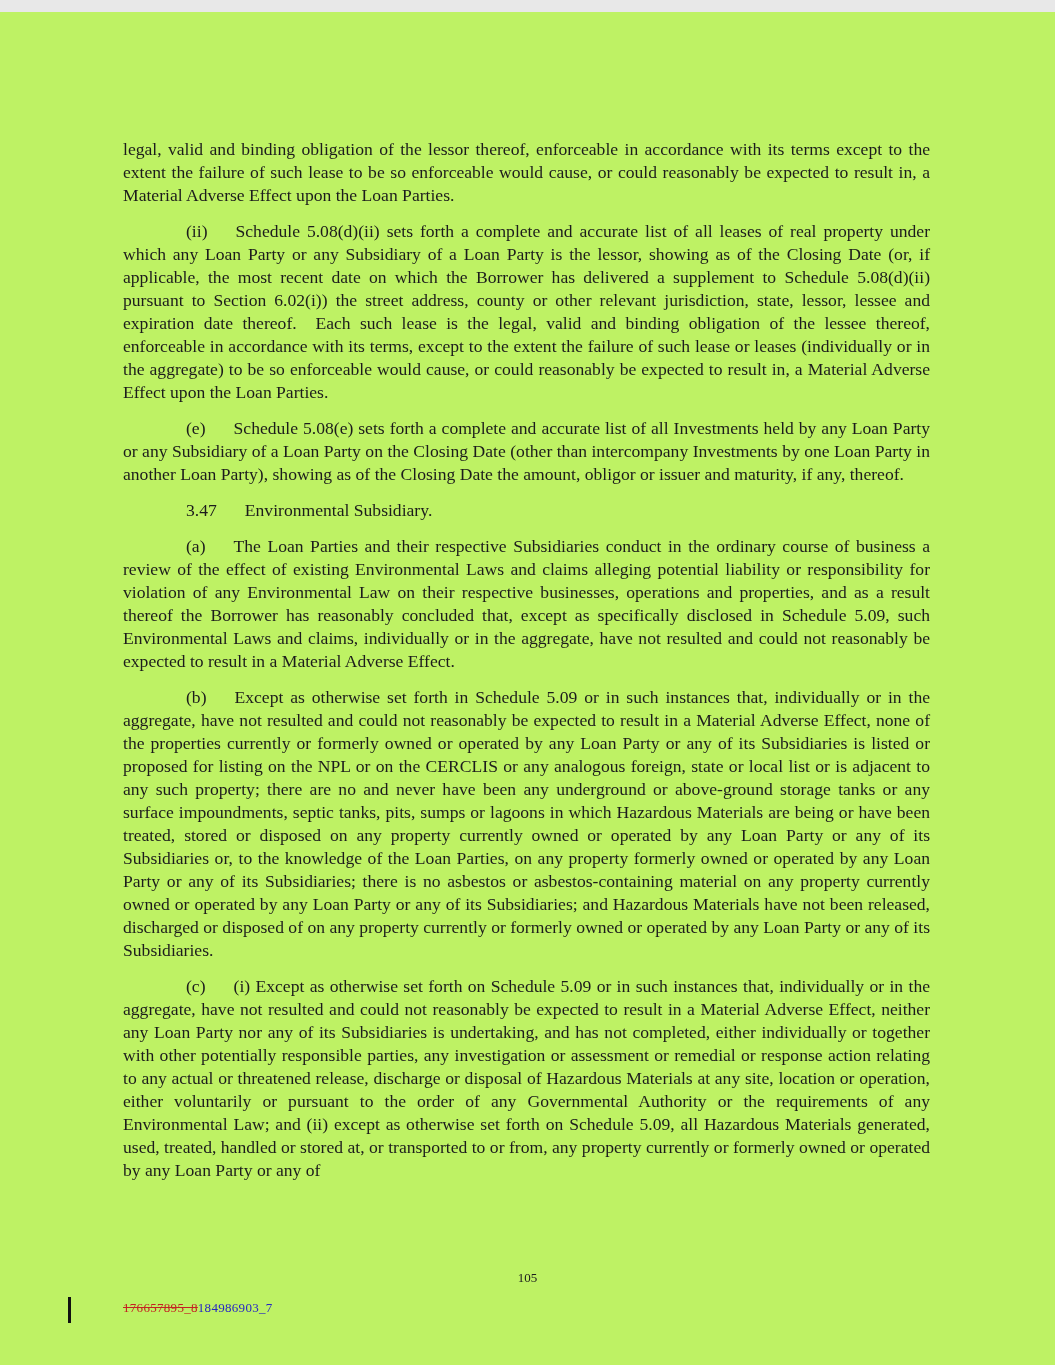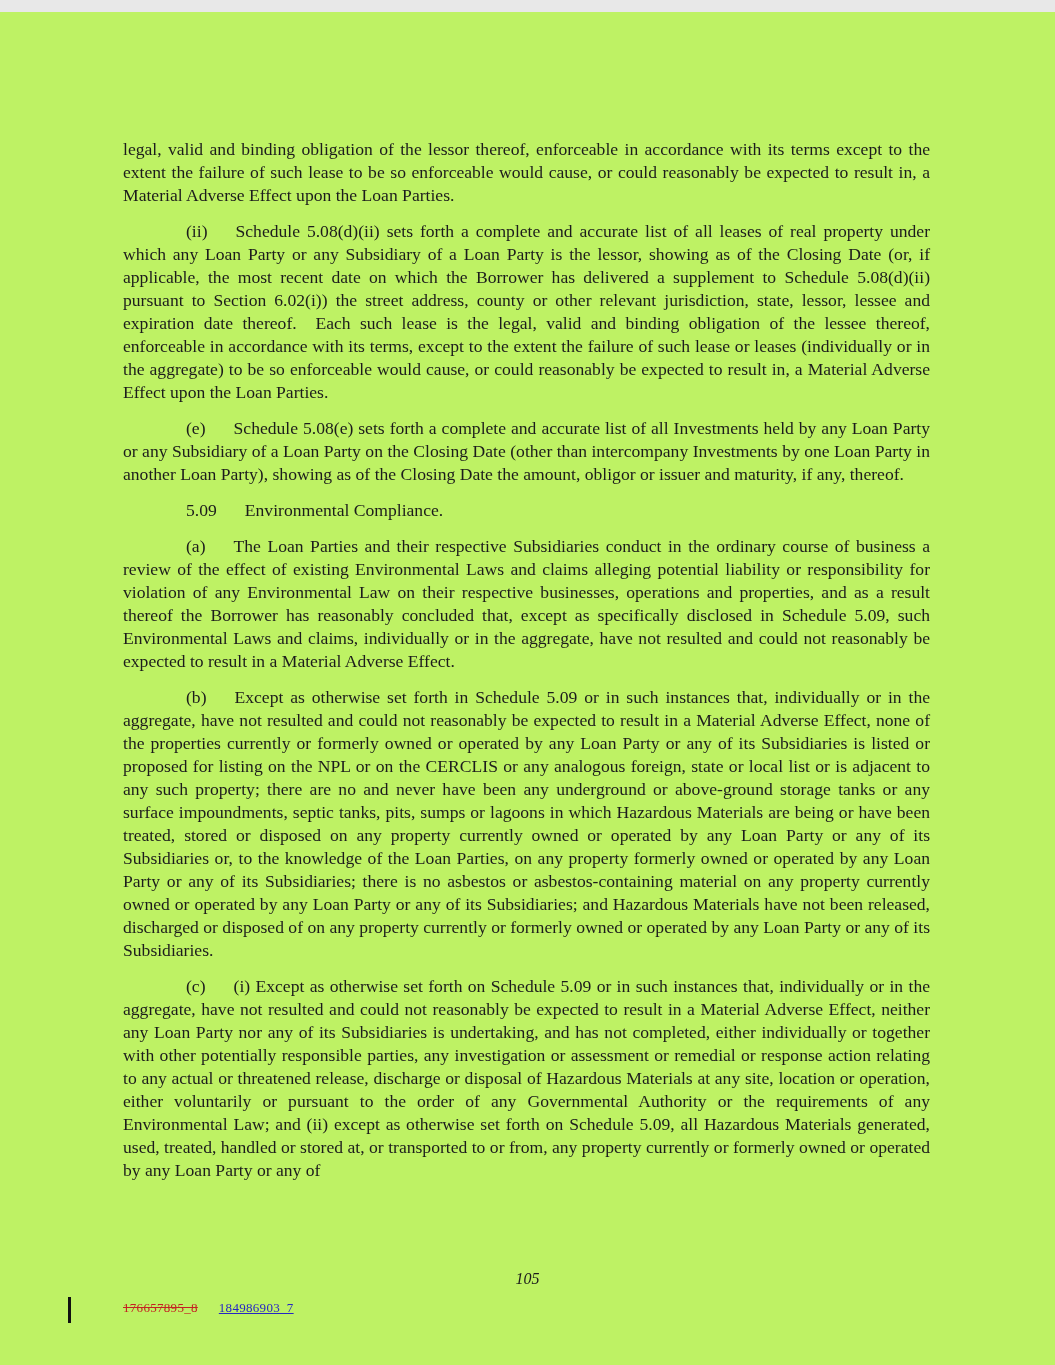--- a/index.html
+++ b/index.html
@@ -24,60 +24,57 @@
   .doc-body p + p { margin-top:13px; }
   .indented { margin-left:63px; }
   .fli { text-indent:63px; }
   .heading { text-align:left; }
   .u { text-underline-offset:2px; }
   .tab { display:inline-block; width:28px; }
   .pagenum {
     position:absolute;
     left:0; right:0; top:1258px;
     text-align:center;
-    font-size:16px;
+    font-size:13px;
     color:#1c1c1c;
-    font-style:italic;
   }
   .footer-note {
     position:absolute;
     left:123px; top:1288px;
     font-size:13px;
     line-height:16px;
     letter-spacing:0.3px;
     white-space:nowrap;
   }
   .footer-note .del {
     color:var(--del,#c42222);
     text-decoration:line-through;
     font-family:Liberation Serif, serif;
   }
   .footer-note .ins {
     color:var(--ins,#2626c4);
-    text-decoration:underline;
-    padding-left:21px;
   }
   .changebar {
     position:absolute;
     left:-55px; top:-3px;
     width:2.5px; height:26px;
     background:#111;
   }
 </style>
 </head>
 <body>
 
 <div class="page">
 
   <main class="doc-body">
     <div>
         <p class="indented"><span>legal, valid and binding obligation of the lessor thereof, enforceable in accordance with its terms except to the extent the failure of such lease to be so enforceable would cause, or could reasonably be expected to result in, a Material Adverse Effect upon the Loan Parties.</span></p>
         <p class="indented fli"><span>(ii)</span><span class="tab"></span><span class="u">Schedule 5.08(d)(ii)</span><span> sets forth a complete and accurate list of all leases of real property under which any Loan Party or any Subsidiary of a Loan Party is the lessor, showing as of the Closing Date (or, if applicable, the most recent date on which the Borrower has delivered a supplement to </span><span class="u">Schedule 5.08(d)(ii)</span><span> pursuant to </span><span class="u">Section 6.02(i)</span><span>) the street address, county or other relevant jurisdiction, state, lessor, lessee and expiration date thereof.&nbsp; Each such lease is the legal, valid and binding obligation of the lessee thereof, enforceable in accordance with its terms, except to the extent the failure of such lease or leases (individually or in the aggregate) to be so enforceable would cause, or could reasonably be expected to result in, a Material Adverse Effect upon the Loan Parties.</span></p>
         <p class=" fli"><span>(e)</span><span class="tab"></span><span class="u">Schedule 5.08(e)</span><span> sets forth a complete and accurate list of all Investments held by any Loan Party or any Subsidiary of a Loan Party on the Closing Date (other than intercompany Investments by one Loan Party in another Loan Party), showing as of the Closing Date the amount, obligor or issuer and maturity, if any, thereof.</span></p>
-        <p class="heading fli"><span>5.09</span><span class="tab"></span><span class="u">Environmental Compliance</span><span>.</span></p>
+        <p class="heading fli"><span>3.47</span><span class="tab"></span><span class="u">Environmental Subsidiary</span><span>.</span></p>
         <p class=" fli"><span>(a)</span><span class="tab"></span><span>The Loan Parties and their respective Subsidiaries conduct in the ordinary course of business a review of the effect of existing Environmental Laws and claims alleging potential liability or responsibility for violation of any Environmental Law on their respective businesses, operations and properties, and as a result thereof the Borrower has reasonably concluded that, except as specifically disclosed in </span><span class="u">Schedule 5.09</span><span>, such Environmental Laws and claims, individually or in the aggregate, have not resulted and could not reasonably be expected to result in a Material Adverse Effect.</span></p>
         <p class=" fli"><span>(b)</span><span class="tab"></span><span>Except as otherwise set forth in </span><span class="u">Schedule 5.09</span><span> or in such instances that, individually or in the aggregate, have not resulted and could not reasonably be expected to result in a Material Adverse Effect, none of the properties currently or formerly owned or operated by any Loan Party or any of its Subsidiaries is listed or proposed for listing on the NPL or on the CERCLIS or any analogous foreign, state or local list or is adjacent to any such property; there are no and never have been any underground or above-ground storage tanks or any surface impoundments, septic tanks, pits, sumps or lagoons in which Hazardous Materials are being or have been treated, stored or disposed on any property currently owned or operated by any Loan Party or any of its Subsidiaries or, to the knowledge of the Loan Parties, on any property formerly owned or operated by any Loan Party or any of its Subsidiaries; there is no asbestos or asbestos-containing material on any property currently owned or operated by any Loan Party or any of its Subsidiaries; and Hazardous Materials have not been released, discharged or disposed of on any property currently or formerly owned or operated by any Loan Party or any of its Subsidiaries.</span></p>
         <p class=" fli"><span>(c)</span><span class="tab"></span><span>(i) Except as otherwise set forth on </span><span class="u">Schedule 5.09</span><span> or in such instances that, individually or in the aggregate, have not resulted and could not reasonably be expected to result in a Material Adverse Effect, neither any Loan Party nor any of its Subsidiaries is undertaking, and has not completed, either individually or together with other potentially responsible parties, any investigation or assessment or remedial or response action relating to any actual or threatened release, discharge or disposal of Hazardous Materials at any site, location or operation, either voluntarily or pursuant to the order of any Governmental Authority or the requirements of any Environmental Law; and (ii) except as otherwise set forth on </span><span class="u">Schedule 5.09</span><span>, all Hazardous Materials generated, used, treated, handled or stored at, or transported to or from, any property currently or formerly owned or operated by any Loan Party or any of</span></p>
       </div>
   </main>
 
   <div class="pagenum">105</div>
 
   <div class="footer-note">
     <span class="changebar"></span><span class="del">176657895_8</span><span class="ins">184986903_7</span>

